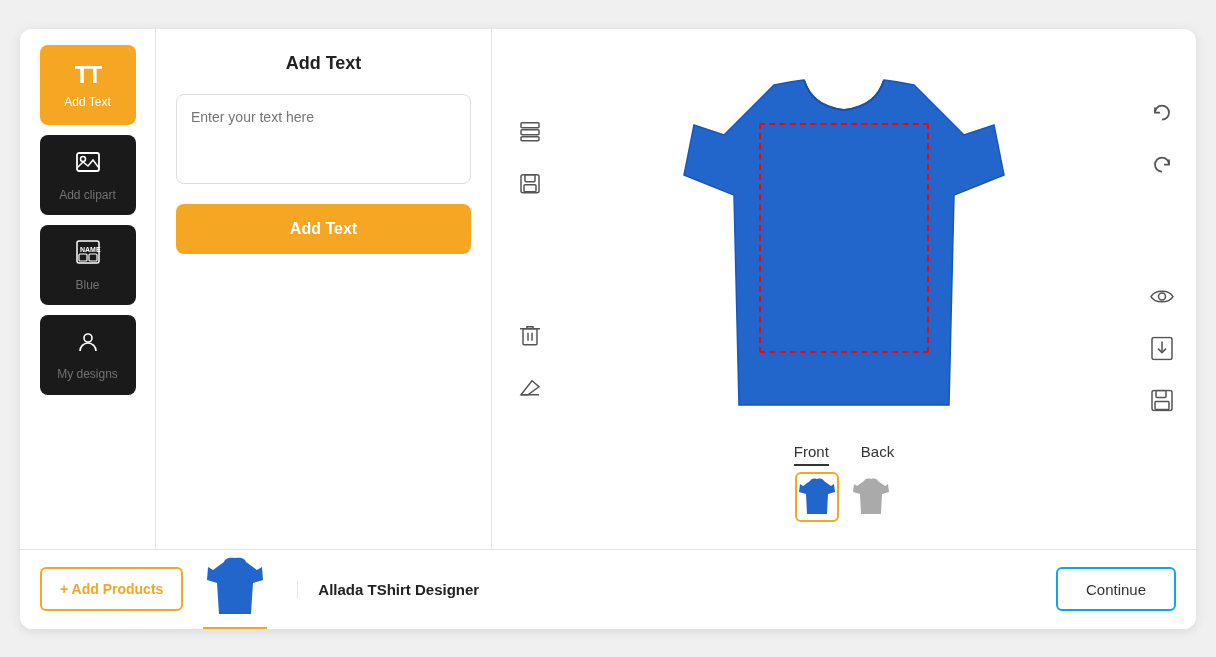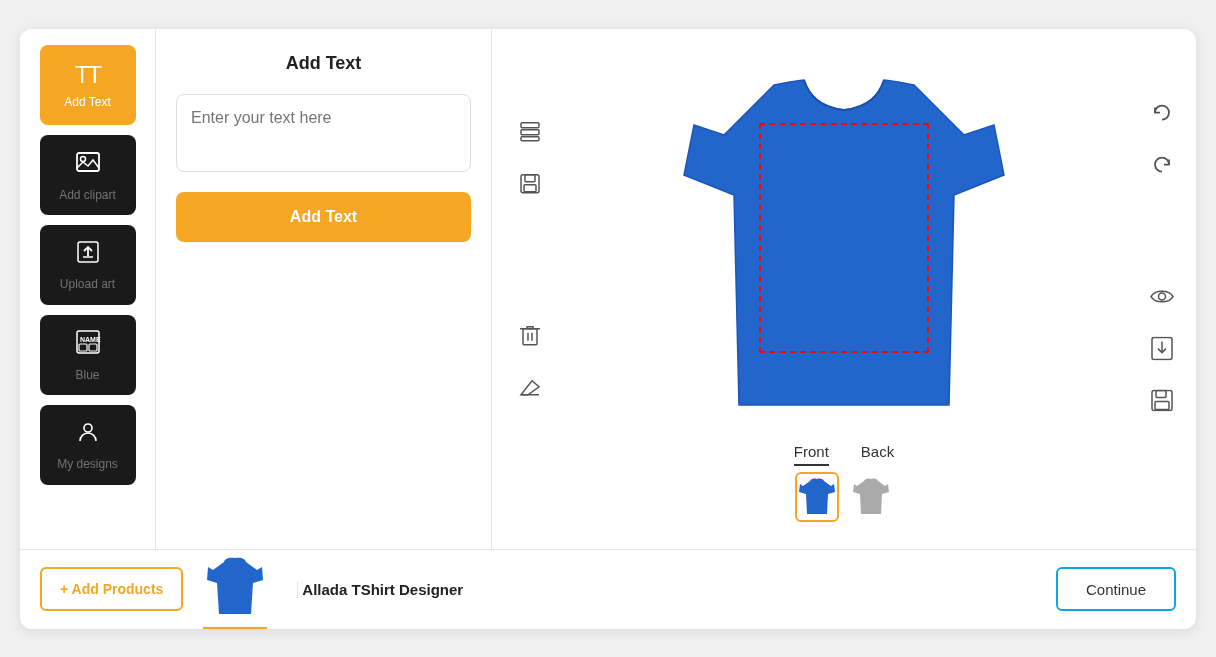--- a/index.html
+++ b/index.html
@@ -79,25 +79,25 @@
       gap: 20px;
     }
     .panel-title {
       font-size: 18px;
       font-weight: 700;
       color: #222;
       text-align: center;
     }
     .text-input-area {
       width: 100%;
-      height: 78px;
+      height: 90px;
       border: 1px solid #ddd;
       border-radius: 8px;
       padding: 14px;
-      font-size: 16px;
+      font-size: 14px;
       color: #999;
       resize: none;
       outline: none;
       font-family: inherit;
     }
     .add-text-btn {
       width: 100%;
       height: 50px;
       background: #f5a623;
       border: none;
@@ -236,21 +236,21 @@
     .product-thumbnail {
       width: 64px;
       height: 80px;
       display: flex;
       align-items: center;
       justify-content: center;
       border-bottom: 2px solid #f5a623;
     }
     .product-info {
       flex: 1;
-      padding-left: 4px;
+      padding-left: 20px;
       border-left: 1px solid #e5e5e5;
       margin-left: 10px;
     }
     .product-name {
       font-size: 15px;
       font-weight: 600;
       color: #222;
     }
     .product-color {
       font-size: 14px;
@@ -271,46 +271,35 @@
   </style>
 </head>
 <body>
 
 <div class="main-container">
   <div class="top-section">
 
     <div class="sidebar">
 
       <div class="sidebar-item active">
-        <span class="sidebar-icon" style="font-size:24px; font-weight:normal; letter-spacing:-2px;">TT</span>
+        <span class="sidebar-icon" style="font-size:24px; font-weight:bold; letter-spacing:-2px;">TT</span>
         <span class="sidebar-item-label">Add Text</span>
       </div>
 
       <div class="sidebar-item dark">
         <span class="sidebar-icon">
           <svg width="28" height="28" viewBox="0 0 28 28" fill="none">
             <rect x="3" y="5" width="22" height="18" rx="2" stroke="white" stroke-width="1.8"></rect>
             <circle cx="9" cy="11" r="2.5" stroke="white" stroke-width="1.5"></circle>
             <polyline points="3,20 9,14 14,18 19,12 25,20" stroke="white" stroke-width="1.5" fill="none"></polyline>
           </svg>
         </span>
         <span class="sidebar-item-label">Add clipart</span>
       </div>
 
-      <div class="sidebar-item dark">
-        <span class="sidebar-icon">
-          <svg width="26" height="26" viewBox="0 0 26 26" fill="none">
-            <rect x="3" y="3" width="20" height="20" rx="2" stroke="white" stroke-width="1.5"></rect>
-            <polyline points="13,17 13,9" stroke="white" stroke-width="1.8"></polyline>
-            <polyline points="9,12 13,8 17,12" stroke="white" stroke-width="1.8" fill="none"></polyline>
-            <line x1="8" y1="18" x2="18" y2="18" stroke="white" stroke-width="1.5"></line>
-          </svg>
-        </span>
-        <span class="sidebar-item-label">Upload art</span>
-      </div>
 
       <div class="sidebar-item dark">
         <span class="sidebar-icon">
           <svg width="28" height="28" viewBox="0 0 28 28" fill="none">
             <rect x="3" y="3" width="22" height="22" rx="2" stroke="white" stroke-width="1.5"></rect>
             <text x="6" y="14" fill="white" font-size="7" font-family="sans-serif" font-weight="bold">NAME</text>
             <rect x="5" y="16" width="8" height="7" rx="1" stroke="white" stroke-width="1.2"></rect>
             <rect x="15" y="16" width="8" height="7" rx="1" stroke="white" stroke-width="1.2"></rect>
           </svg>
         </span>

